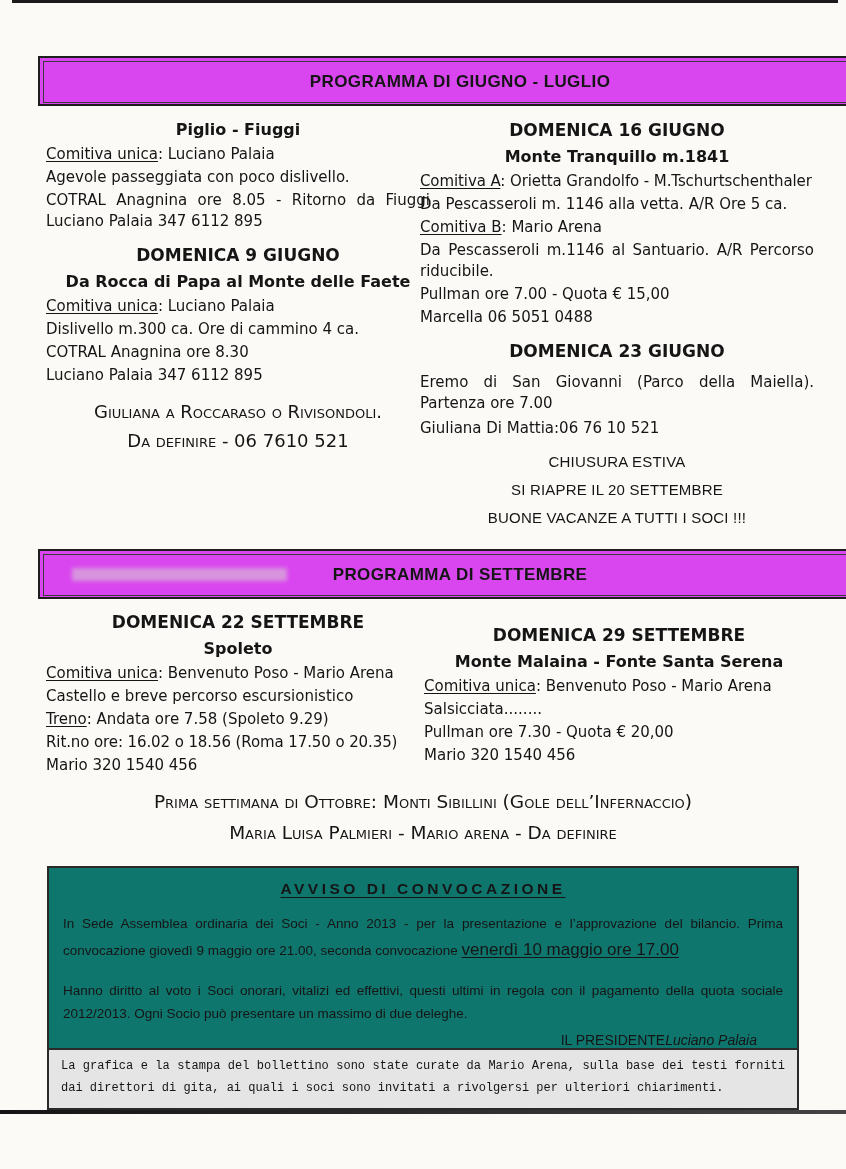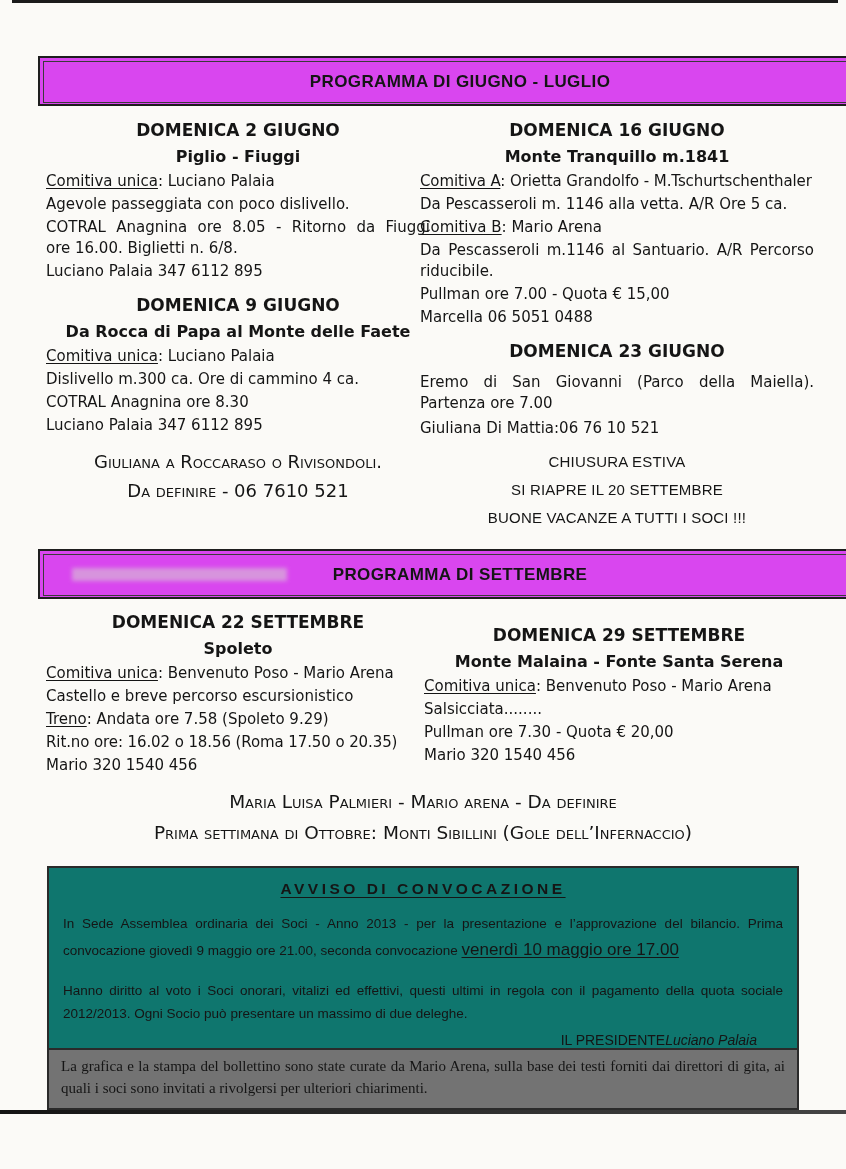--- a/index.html
+++ b/index.html
@@ -47,42 +47,40 @@
   .notice-h{text-align:center;font-weight:bold;font-size:15.5px;letter-spacing:3.5px;
         text-decoration:underline;text-underline-offset:3px;margin:4px 0 13px;}
   .notice-p1{font-size:13.5px;line-height:26px;text-align:justify;margin:0;}
   .notice-hl{font-size:17px;text-decoration:underline;text-underline-offset:2px;}
   .notice-p2{font-size:13.5px;line-height:23px;text-align:justify;margin:15px 0 0;}
   .sig{display:flex;justify-content:flex-end;align-items:flex-end;gap:0;
         padding-right:26px;margin-top:7px;font-size:14px;}
   .sig-name{font-style:italic;}
   
   #footer-box{position:absolute;left:47px;top:1048px;width:752px;height:62px;border:2px solid #2a2a2a;
-        box-sizing:border-box;padding:5px 12px;background:#737373;
-        font-family:Liberation Serif, serif;font-size:15px;line-height:22px;text-align:justify;}
+        box-sizing:border-box;padding:5px 12px;background:#e5e5e5;
+        font-family:Liberation Mono, monospace;font-size:12px;line-height:22px;text-align:justify;}
 </style>
 </head>
 <body>
 
 <div id="page">
 
   <div class="edge-top"></div>
 
   <div class="titlebox" id="titlebox-june">
     <div class="inner">PROGRAMMA DI GIUGNO - LUGLIO</div>
   </div>
 
   <div class="col" id="col-june-left">
     <div>
-      <div class="ev-h">DOMENICA 2 GIUGNO</div>
       <div class="ev-sub">Piglio - Fiuggi</div>
       <div class="ln"><span class="lbl">Comitiva unica</span><span>: Luciano Palaia</span></div>
       <div class="ln">Agevole passeggiata con poco dislivello.</div>
       <div class="ln ln-stretch">COTRAL Anagnina ore 8.05 - Ritorno da Fiuggi</div>
-      <div class="ln">ore 16.00. Biglietti n. 6/8.</div>
       <div class="ln">Luciano Palaia 347 6112 895</div>
     </div>
 
     <div class="gap-ev">
       <div class="ev-h">DOMENICA 9 GIUGNO</div>
       <div class="ev-sub">Da Rocca di Papa al Monte delle Faete</div>
       <div class="ln"><span class="lbl">Comitiva unica</span><span>: Luciano Palaia</span></div>
       <div class="ln">Dislivello m.300 ca. Ore di cammino 4 ca.</div>
       <div class="ln">COTRAL Anagnina ore 8.30</div>
       <div class="ln">Luciano Palaia 347 6112 895</div>
@@ -145,22 +143,22 @@
       <div class="ev-h">DOMENICA 29 SETTEMBRE</div>
       <div class="ev-sub">Monte Malaina - Fonte Santa Serena</div>
       <div class="ln"><span class="lbl">Comitiva unica</span><span>: Benvenuto Poso - Mario Arena</span></div>
       <div class="ln">Salsicciata........</div>
       <div class="ln">Pullman ore 7.30 - Quota € 20,00</div>
       <div class="ln">Mario 320 1540 456</div>
     </div>
   </div>
 
   <div id="october-note">
+    <div>Prima settimana di Ottobre: Monti Sibillini (Gole dell’Infernaccio)</div>
     <div>Maria Luisa Palmieri - Mario arena - Da definire</div>
-    <div>Prima settimana di Ottobre: Monti Sibillini (Gole dell’Infernaccio)</div>
   </div>
 
   <div id="notice-box">
     <div class="notice-h">AVVISO DI CONVOCAZIONE</div>
     <p class="notice-p1"><span>In Sede Assemblea ordinaria dei Soci - Anno 2013 - per la presentazione e l’approvazione del bilancio. Prima convocazione giovedì 9 maggio ore 21.00, seconda convocazione </span><span class="notice-hl">venerdì 10 maggio ore 17.00</span></p>
     <p class="notice-p2">Hanno diritto al voto i Soci onorari, vitalizi ed effettivi, questi ultimi in regola con il pagamento della quota sociale 2012/2013. Ogni Socio può presentare un massimo di due deleghe.</p>
     <div class="sig">
       <span>IL PRESIDENTE</span>
       <span class="sig-name">Luciano Palaia</span>
     </div>

